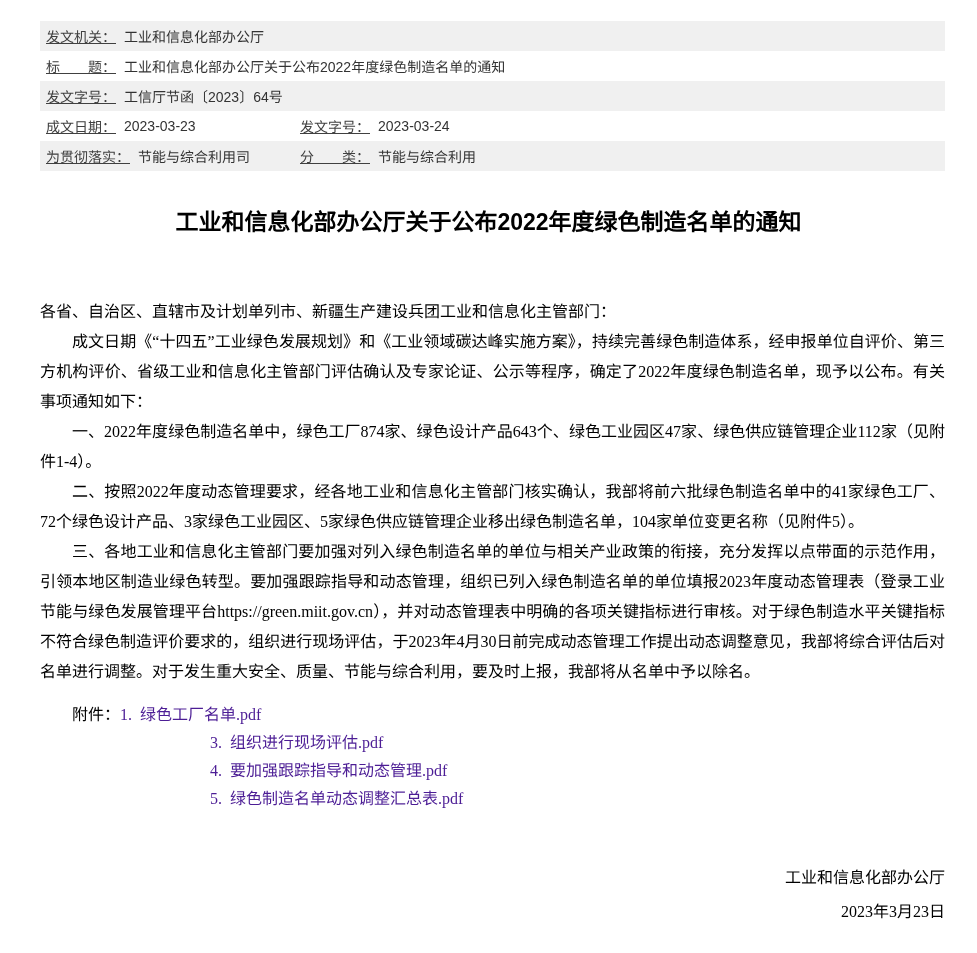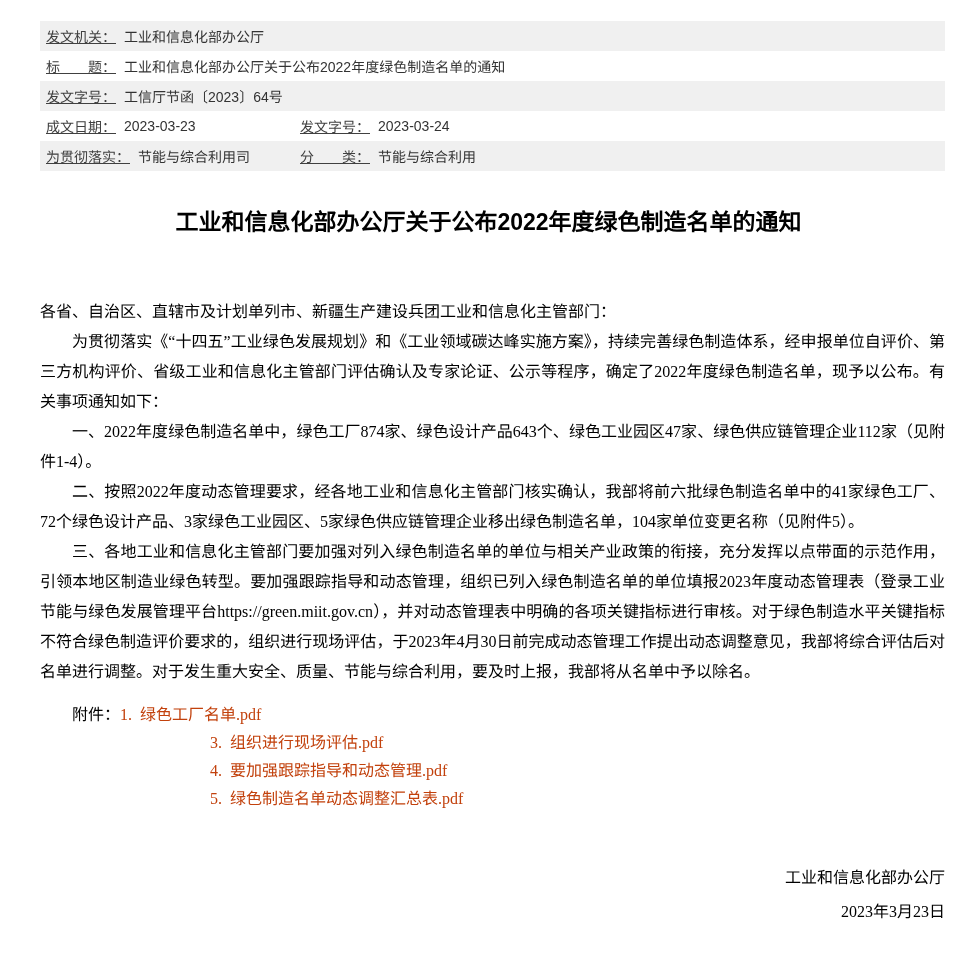--- a/index.html
+++ b/index.html
@@ -26,21 +26,21 @@
   .doc-body p { margin:0; text-indent:2em; }
   .doc-body p.salutation { text-indent:0; }
 
   
   .attachments { margin:14px 32px 0 72px; font-size:16px; line-height:28px;
                  font-family:"Liberation Serif", serif; color:#000; }
   .att-line { white-space:nowrap; }
   .att-line.indent { margin-left:138px; }
   .att-label { margin-right:0; }
   .att-num { margin-right:8px; }
-  .att-item { color:#c2410c; text-decoration:none; cursor:pointer; }
+  .att-item { color:#4c1d95; text-decoration:none; cursor:pointer; }
 
   
   .signature { margin:48px 32px 0 0; text-align:right; font-size:16px; line-height:34px;
                font-family:"Liberation Serif", serif; color:#000; }
 </style>
 </head>
 <body>
 
 <div class="page">
 
@@ -82,21 +82,21 @@
         <span class="meta-label">分　　类：</span>
         <span class="meta-value">节能与综合利用</span>
       </div>
     </div>
   </div>
 
   <h1 class="doc-title">工业和信息化部办公厅关于公布2022年度绿色制造名单的通知</h1>
 
   <div class="doc-body">
     <p class="salutation">各省、自治区、直辖市及计划单列市、新疆生产建设兵团工业和信息化主管部门：</p>
-    <p>为贯彻落实《“十四五”工业绿色发展规划》和《工业领域碳达峰实施方案》，持续完善绿色制造体系，经申报单位自评价、第三方机构评价、省级工业和信息化主管部门评估确认及专家论证、公示等程序，确定了2022年度绿色制造名单，现予以公布。有关事项通知如下：</p>
+    <p>成文日期《“十四五”工业绿色发展规划》和《工业领域碳达峰实施方案》，持续完善绿色制造体系，经申报单位自评价、第三方机构评价、省级工业和信息化主管部门评估确认及专家论证、公示等程序，确定了2022年度绿色制造名单，现予以公布。有关事项通知如下：</p>
     <p>一、2022年度绿色制造名单中，绿色工厂874家、绿色设计产品643个、绿色工业园区47家、绿色供应链管理企业112家（见附件1-4）。</p>
     <p>二、按照2022年度动态管理要求，经各地工业和信息化主管部门核实确认，我部将前六批绿色制造名单中的41家绿色工厂、72个绿色设计产品、3家绿色工业园区、5家绿色供应链管理企业移出绿色制造名单，104家单位变更名称（见附件5）。</p>
     <p>三、各地工业和信息化主管部门要加强对列入绿色制造名单的单位与相关产业政策的衔接，充分发挥以点带面的示范作用，引领本地区制造业绿色转型。要加强跟踪指导和动态管理，组织已列入绿色制造名单的单位填报2023年度动态管理表（登录工业节能与绿色发展管理平台https://green.miit.gov.cn），并对动态管理表中明确的各项关键指标进行审核。对于绿色制造水平关键指标不符合绿色制造评价要求的，组织进行现场评估，于2023年4月30日前完成动态管理工作提出动态调整意见，我部将综合评估后对名单进行调整。对于发生重大安全、质量、节能与综合利用，要及时上报，我部将从名单中予以除名。</p>
   </div>
 
   <div class="attachments">
     <div class="att-line">
       <span class="att-label">附件：</span><span class="att-item"><span class="att-num">1.</span><span>绿色工厂名单.pdf</span></span>
     </div>
     <div class="att-line indent">

